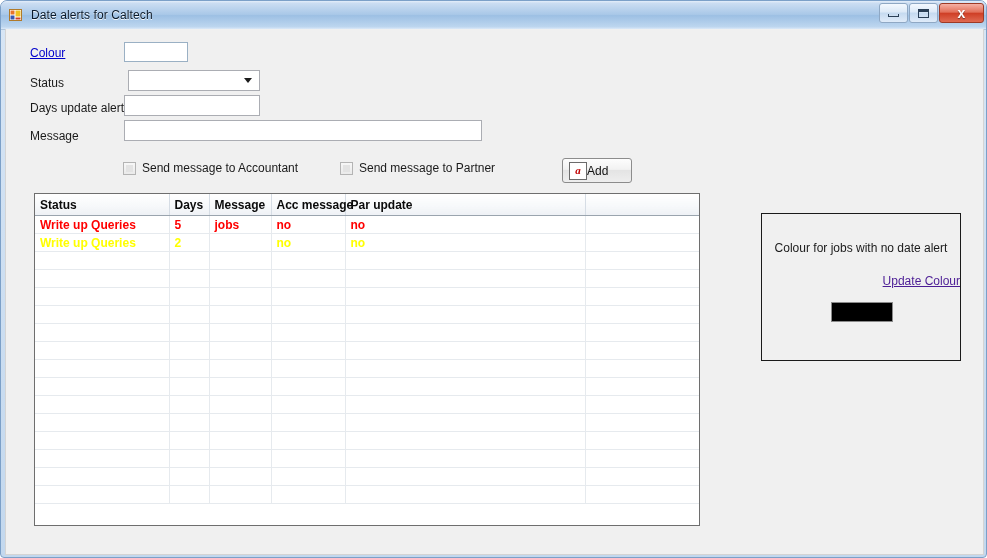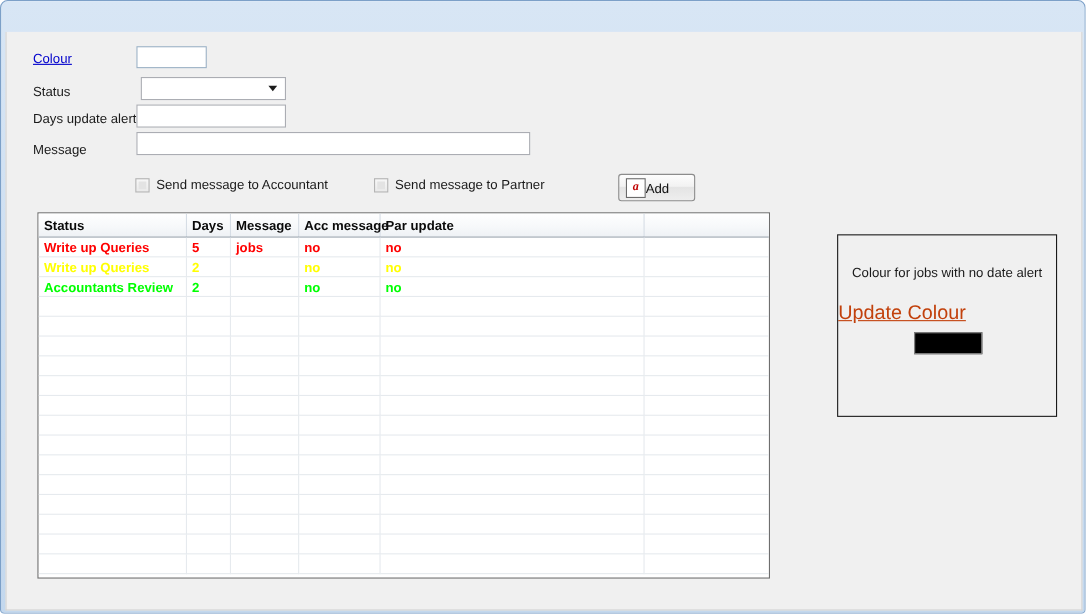--- a/index.html
+++ b/index.html
@@ -278,37 +278,61 @@
   .panel-title {
     position: absolute;
     width: 100%;
     text-align: center;
     font-size: 12px;
     color: #1a1a1a;
   }
   .panel-link {
     position: absolute;
     width: 100%;
-    text-align: left;
-    font-size: 18px;
-    color: #c2410c;
+    text-align: right;
+    font-size: 12px;
+    color: #4c1d95;
     text-decoration: underline;
     cursor: pointer;
   }
   .swatch {
     position: absolute;
     box-sizing: border-box;
     border: 1px solid #8a8a8a;
   }
 </style>
 </head>
 <body>
 
 <div class="window">
 
+  <div class="titlebar">
+    <span class="title-icon">
+      <svg width="16" height="16" viewBox="0 0 16 16">
+        <rect x="1.5" y="2.5" width="12" height="11" fill="#ffffff" stroke="#b07a2a"></rect>
+        <rect x="2.5" y="3.5" width="4" height="4" fill="#e8732a"></rect>
+        <rect x="7.5" y="3.5" width="5" height="6" fill="#f0c020"></rect>
+        <rect x="2.5" y="8.5" width="4" height="4" fill="#3a56b0"></rect>
+        <rect x="7.5" y="10.5" width="5" height="2" fill="#cf3f26"></rect>
+      </svg>
+    </span>
+    <span class="title-text">Date alerts for Caltech</span>
+
+    <div class="winbuttons">
+      <div class="winbtn">
+        <span class="glyph-min"></span>
+      </div>
+      <div class="winbtn">
+        <span class="glyph-max"></span>
+      </div>
+      <div class="winbtn close">
+        <span class="glyph-close">x</span>
+      </div>
+    </div>
+  </div>
 
   <div class="client">
 
     <span class="linklbl" style="left:24px; top:17px;">Colour</span>
     <div class="colourbox" style="left:118px; top:13px; width:64px; height:20px;"></div>
 
     <span class="lbl" style="left:24px; top:47px;">Status</span>
     <div class="combobox" style="left:122px; top:41px; width:132px; height:21px;">
       <span class="combo-arrow"></span>
     </div>
@@ -366,28 +390,20 @@
             </tr>
             <tr>
               <td style="color: rgb(255, 255, 0);">Write up Queries</td>
               <td style="color: rgb(255, 255, 0);">2</td>
               <td style="color: rgb(255, 255, 0);"></td>
               <td style="color: rgb(255, 255, 0);">no</td>
               <td style="color: rgb(255, 255, 0);">no</td>
               <td class="last" style="color: rgb(255, 255, 0);"></td>
             </tr>
             <tr>
-              <td style="color: rgb(0, 255, 0);">Accountants Review</td>
-              <td style="color: rgb(0, 255, 0);">2</td>
-              <td style="color: rgb(0, 255, 0);"></td>
-              <td style="color: rgb(0, 255, 0);">no</td>
-              <td style="color: rgb(0, 255, 0);">no</td>
-              <td class="last" style="color: rgb(0, 255, 0);"></td>
-            </tr>
-            <tr>
               <td>&nbsp;</td>
               <td>&nbsp;</td>
               <td>&nbsp;</td>
               <td>&nbsp;</td>
               <td>&nbsp;</td>
               <td class="last">&nbsp;</td>
             </tr>
             <tr>
               <td>&nbsp;</td>
               <td>&nbsp;</td>
@@ -489,20 +505,20 @@
               <td>&nbsp;</td>
               <td>&nbsp;</td>
               <td>&nbsp;</td>
               <td>&nbsp;</td>
               <td class="last">&nbsp;</td>
             </tr>
           </tbody>
       </table>
     </div>
 
-    <div class="panel" style="left:755px; top:184px; width:200px; height:166px;">
+    <div class="panel" style="left:755px; top:184px; width:200px; height:148px;">
       <span class="panel-title" style="top:27px;">Colour for jobs with no date alert</span>
       <span class="panel-link" style="top:60px;">Update Colour</span>
       <div class="swatch" id="panel-swatch" style="left: 69px; top: 88px; width: 62px; height: 20px; background: rgb(0, 0, 0);"></div>
     </div>
 
   </div>
 </div>
 
 </body></html>

